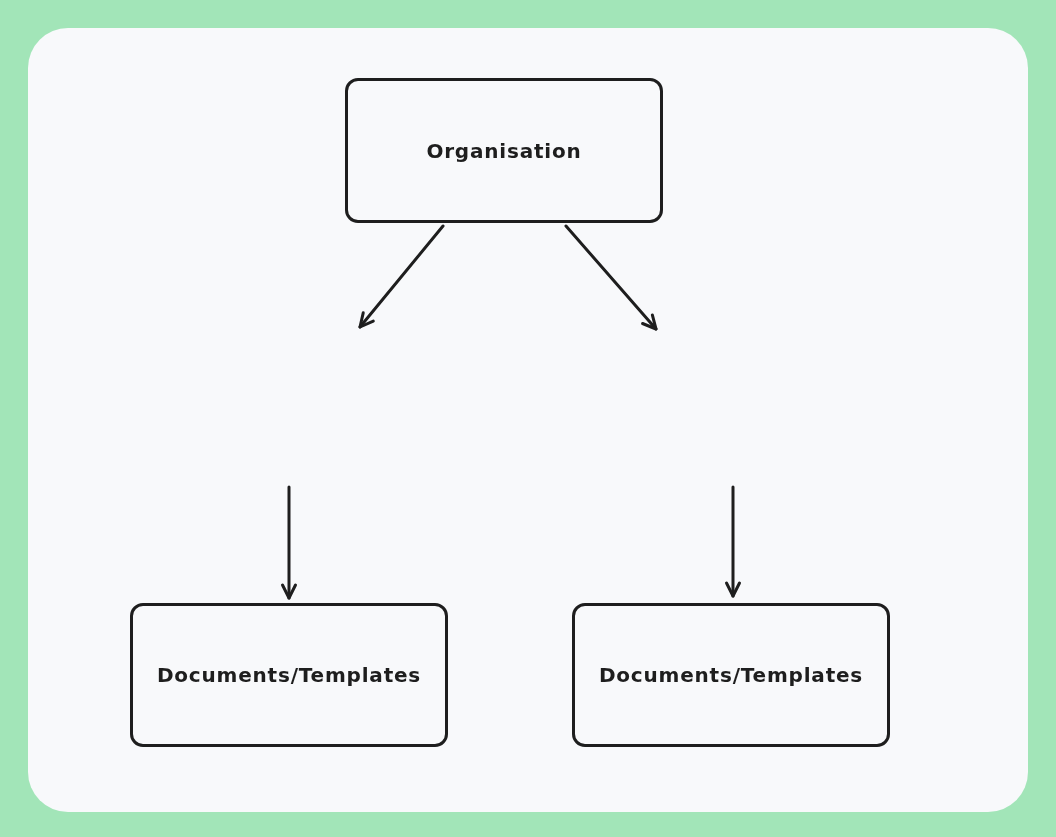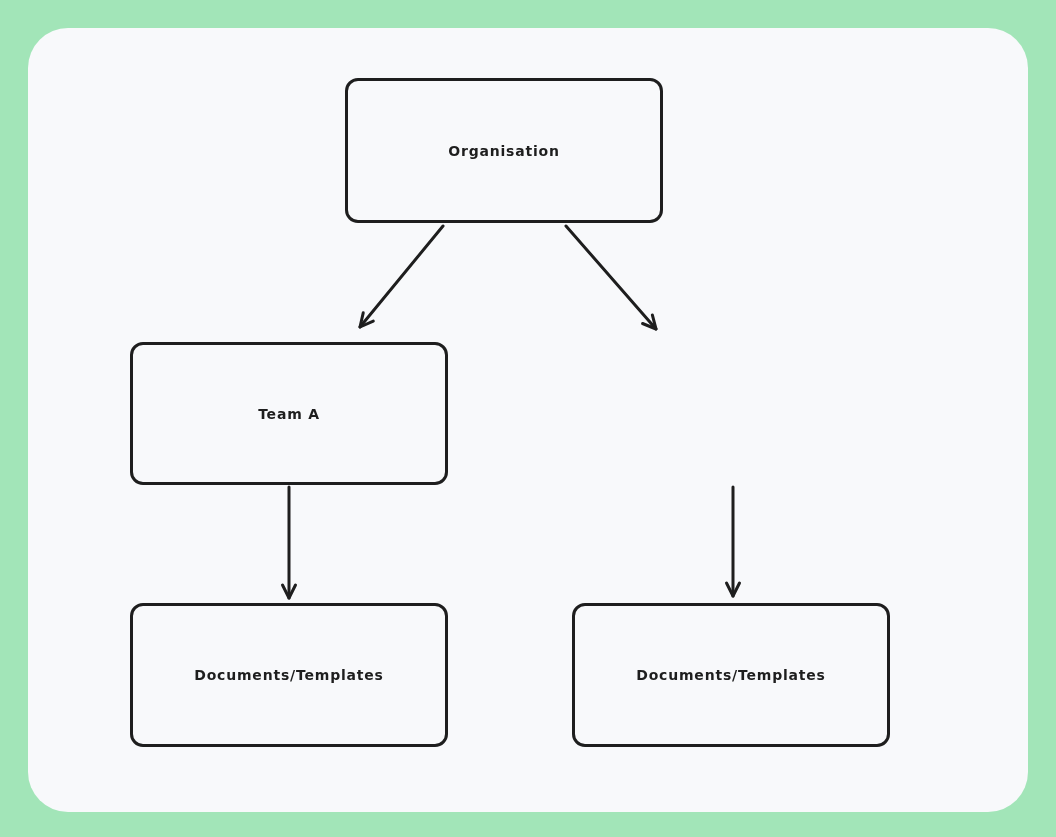--- a/index.html
+++ b/index.html
@@ -39,21 +39,21 @@
   }
   .node {
     position: absolute;
     border: 3.5px solid var(--stroke-color);
     border-radius: 13px;
     background: transparent;
     display: flex;
     align-items: center;
     justify-content: center;
     color: var(--text-color);
-    font-size: 14px;
+    font-size: 20px;
     font-weight: bold;
     letter-spacing: 0.8px;
     text-align: left;
   }
   .node-organisation { left: 345px; top: 78px;  width: 318px; height: 145px; }
   .node-team-a       { left: 130px; top: 342px; width: 318px; height: 143px; }
   .node-team-b       { left: 572px; top: 342px; width: 318px; height: 143px; }
   .node-documents-a  { left: 130px; top: 603px; width: 318px; height: 144px; }
   .node-documents-b  { left: 572px; top: 603px; width: 318px; height: 144px; }
   .edge {
@@ -78,23 +78,20 @@
     <path class="edge" d="M 443 226 L 360 327" marker-end="url(#arrowhead)"></path>
     <path class="edge" d="M 566 226 L 656 329" marker-end="url(#arrowhead)"></path>
     <path class="edge" d="M 289 487 L 289 598" marker-end="url(#arrowhead)"></path>
     <path class="edge" d="M 733 487 L 733 596" marker-end="url(#arrowhead)"></path>
   </svg>
 
   <div class="node node-organisation">
     <span>Organisation</span>
   </div>
 
-  <div class="node node-team-a">
-    <span>Team A</span>
-  </div>
 
 
   <div class="node node-documents-a">
     <span>Documents/Templates</span>
   </div>
 
   <div class="node node-documents-b">
     <span>Documents/Templates</span>
   </div>
 </div>

